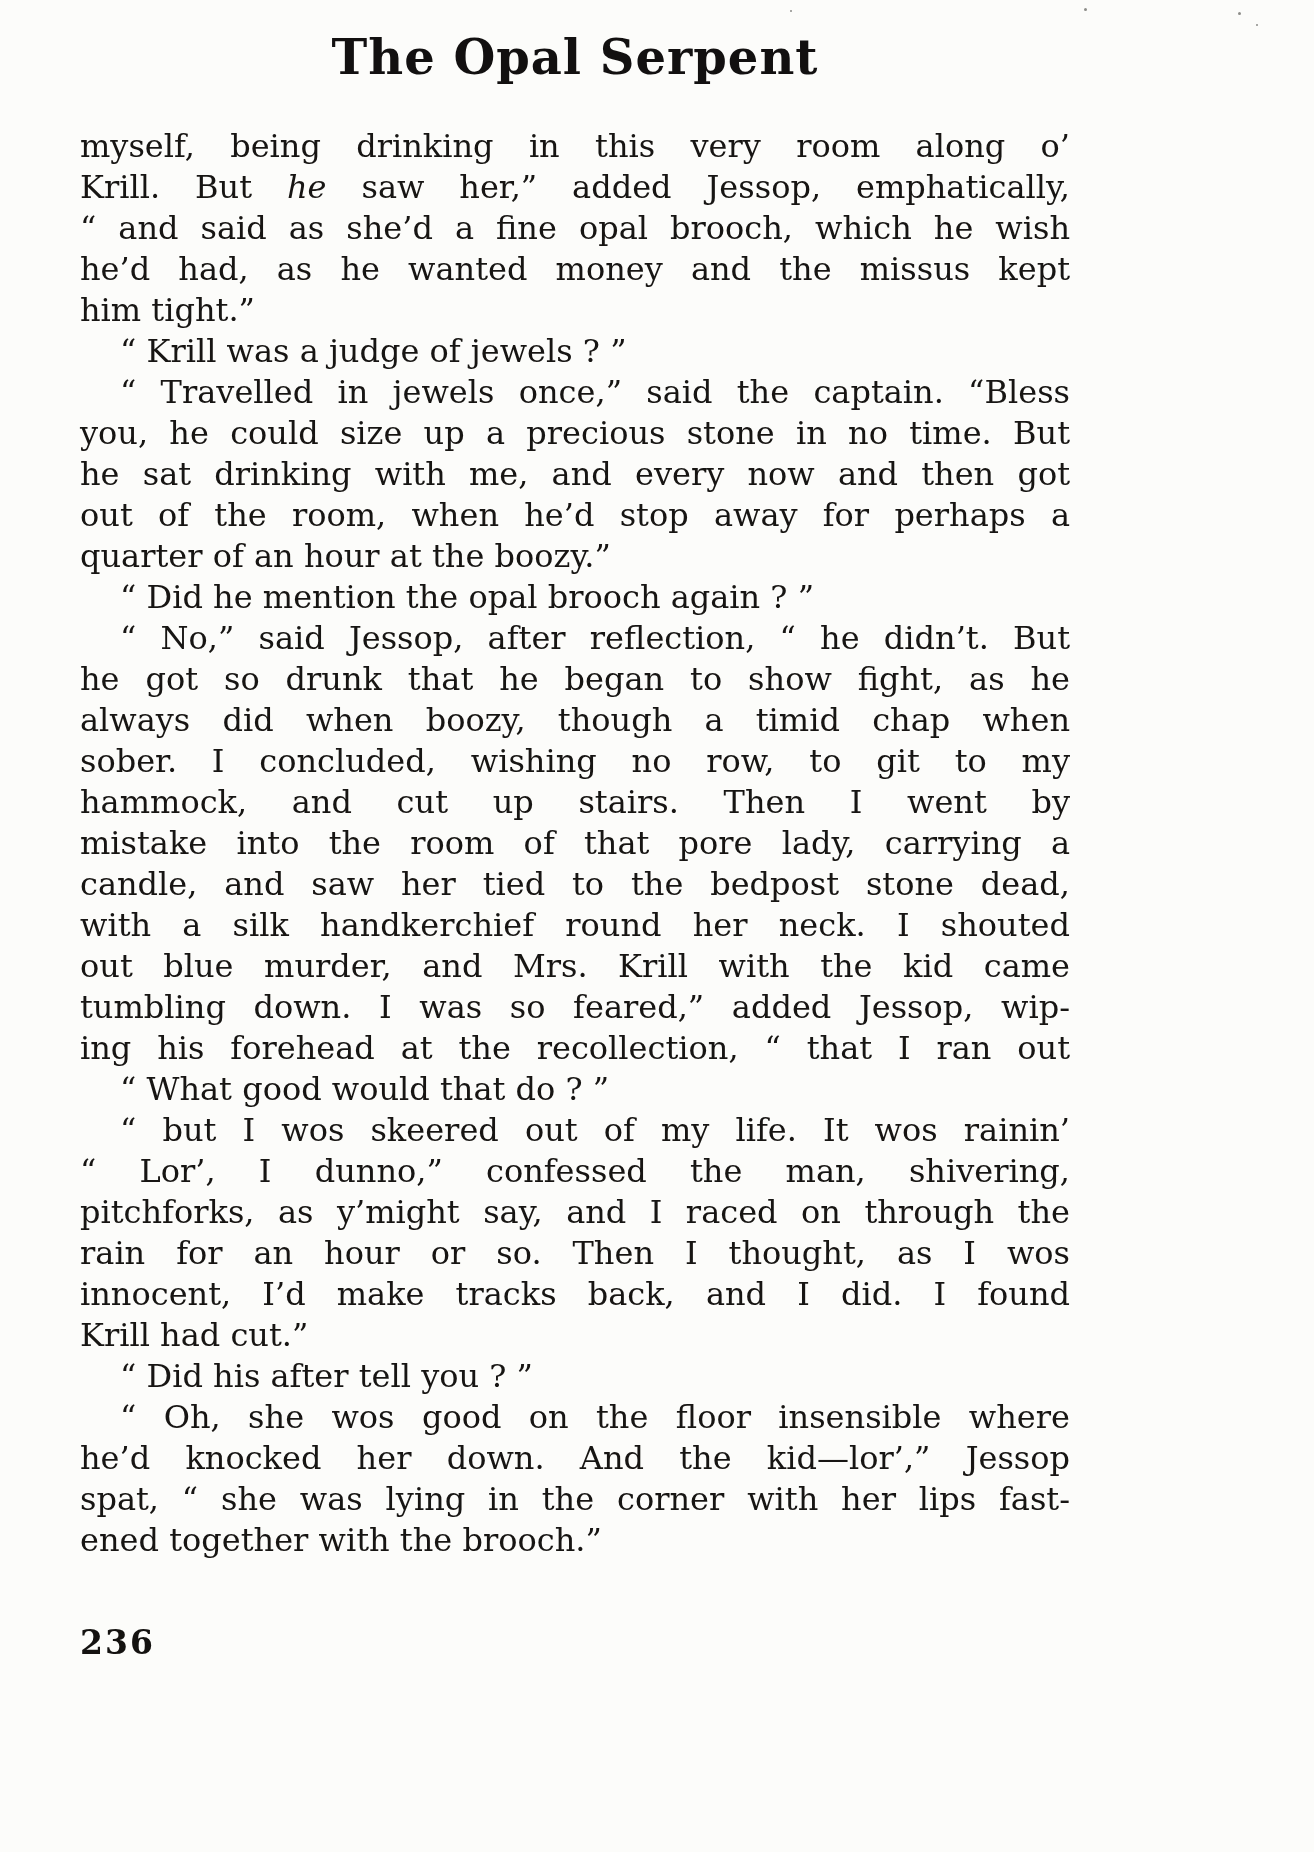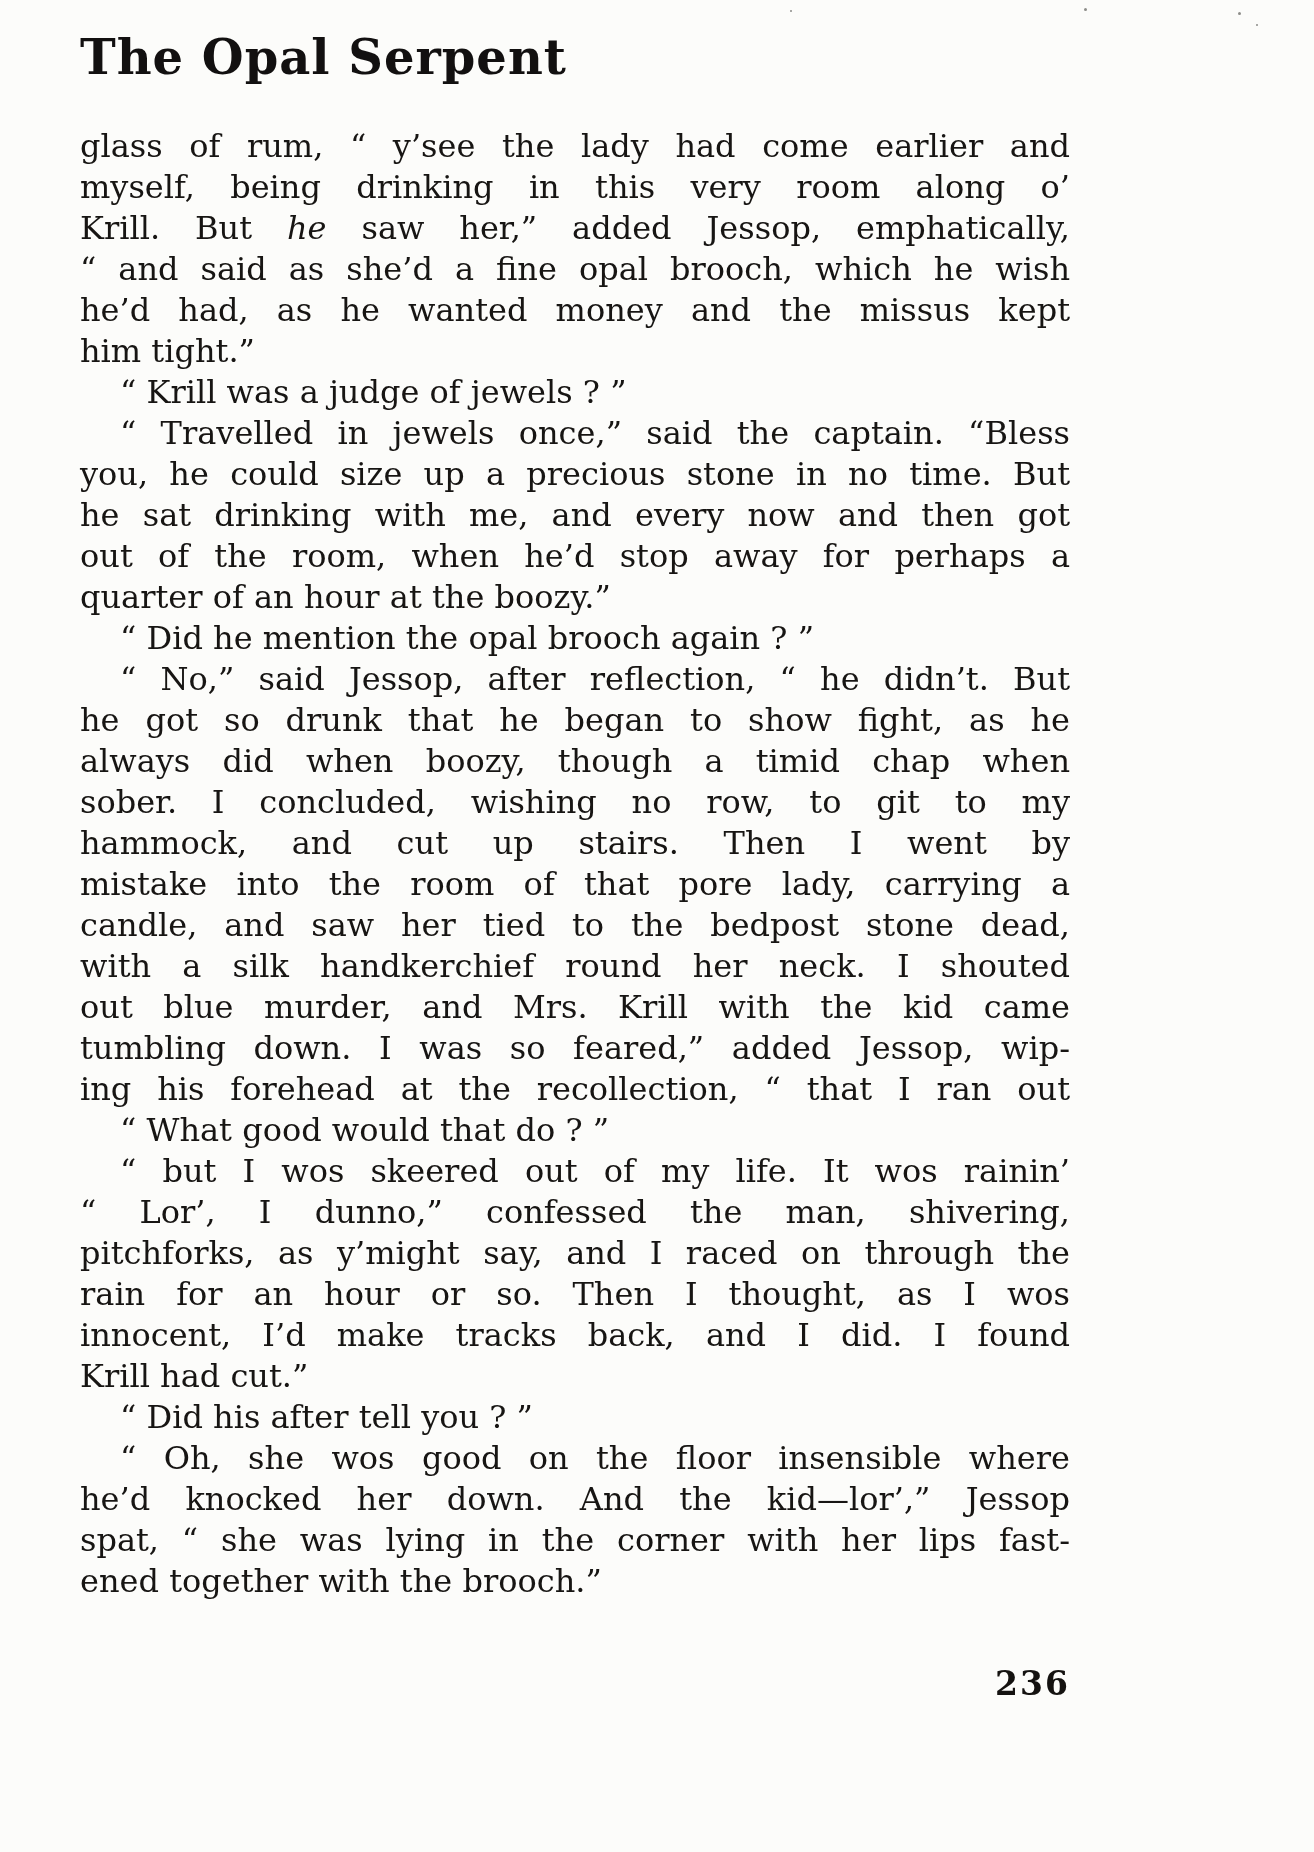--- a/index.html
+++ b/index.html
@@ -19,20 +19,21 @@
     font-family: "DejaVu Serif", "Liberation Serif", serif;
   }
   .content {
     position: absolute;
     left: 80px;
     top: 0;
     width: 990px;
   }
   .page-title {
     margin-top: 28px;
+    text-align: center;
     font-size: 48px;
     font-weight: 700;
     line-height: 58px;
     letter-spacing: 1px;
     color: #121010;
   }
   .body-text {
     margin-top: 40px;
     font-size: 32px;
     color: #171513;
@@ -48,41 +49,40 @@
   }
   .line.last {
     text-align-last: left;
   }
   .paragraph.indent .line:first-child {
     text-indent: 40px;
   }
   .line i { font-style: italic; }
   .page-number {
     margin-top: 62px;
-    text-align: right;
+    text-align: left;
     font-size: 33px;
     font-weight: 700;
     letter-spacing: 2px;
     color: #141210;
   }
   .speck {
     position: absolute;
     background: #8d8d89;
     border-radius: 50%;
   }
 </style>
 </head>
 <body>
 
 <div class="book-page">
   <div class="content">
     <div class="page-title">The Opal Serpent</div>
     <div class="body-text">
         <div class="paragraph">
-          <div class="line">glass of rum, “ y’see the lady had come earlier and</div>
           <div class="line">myself, being drinking in this very room along o’</div>
           <div class="line">Krill.  But <i>he</i> saw her,” added Jessop, emphatically,</div>
           <div class="line">“ and said as she’d a fine opal brooch, which he wish</div>
           <div class="line">he’d had, as he wanted money and the missus kept</div>
           <div class="line last">him tight.”</div>
         </div>
         <div class="paragraph indent">
           <div class="line last">“ Krill was a judge of jewels ? ”</div>
         </div>
         <div class="paragraph indent">

